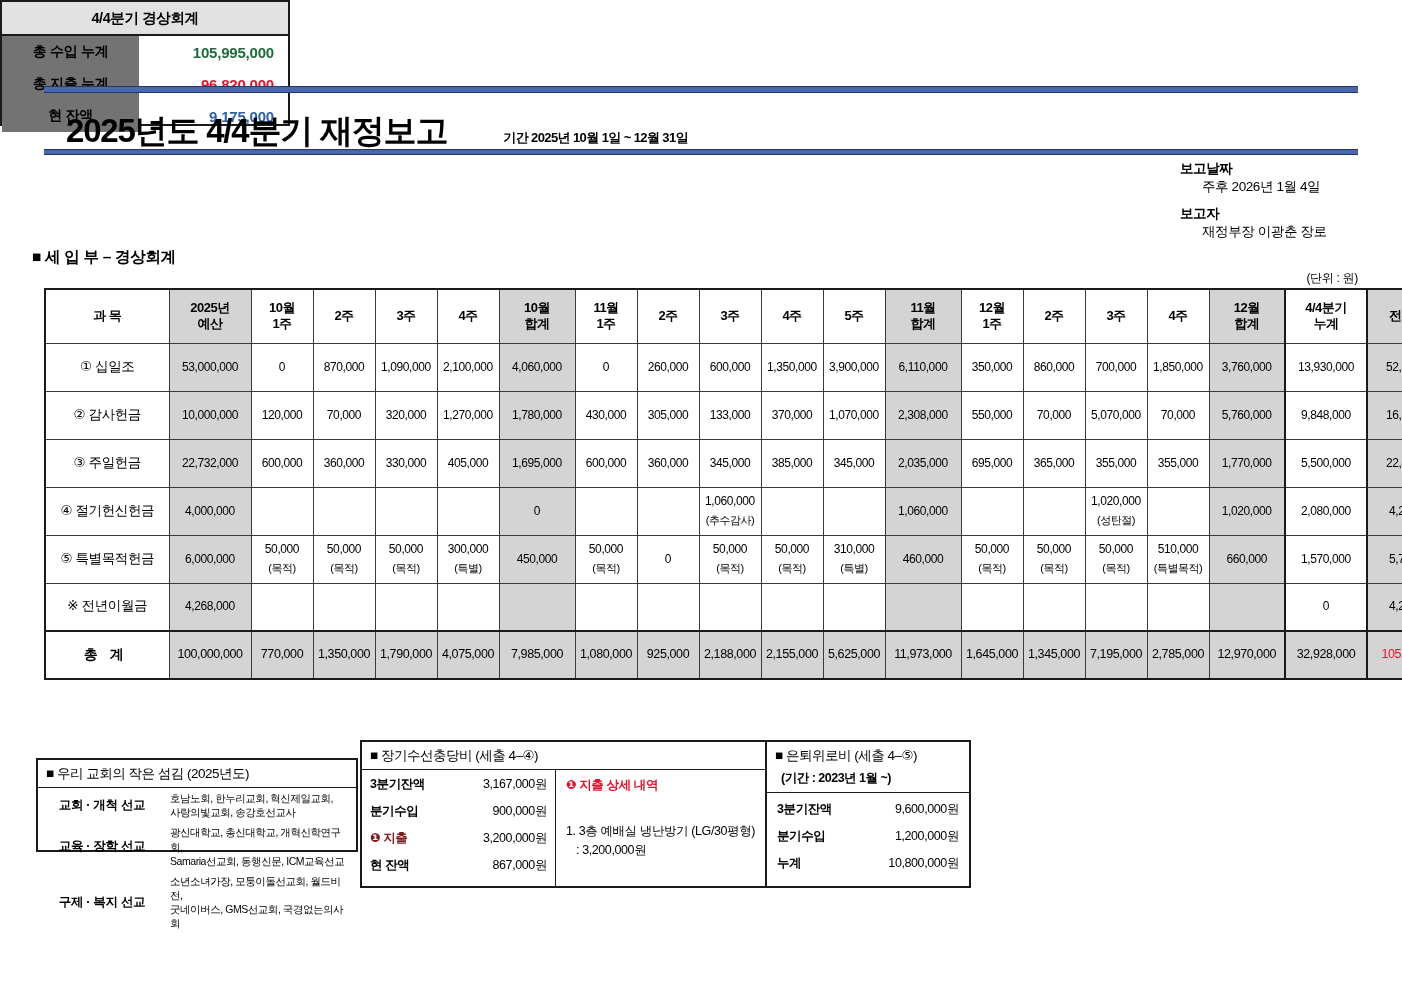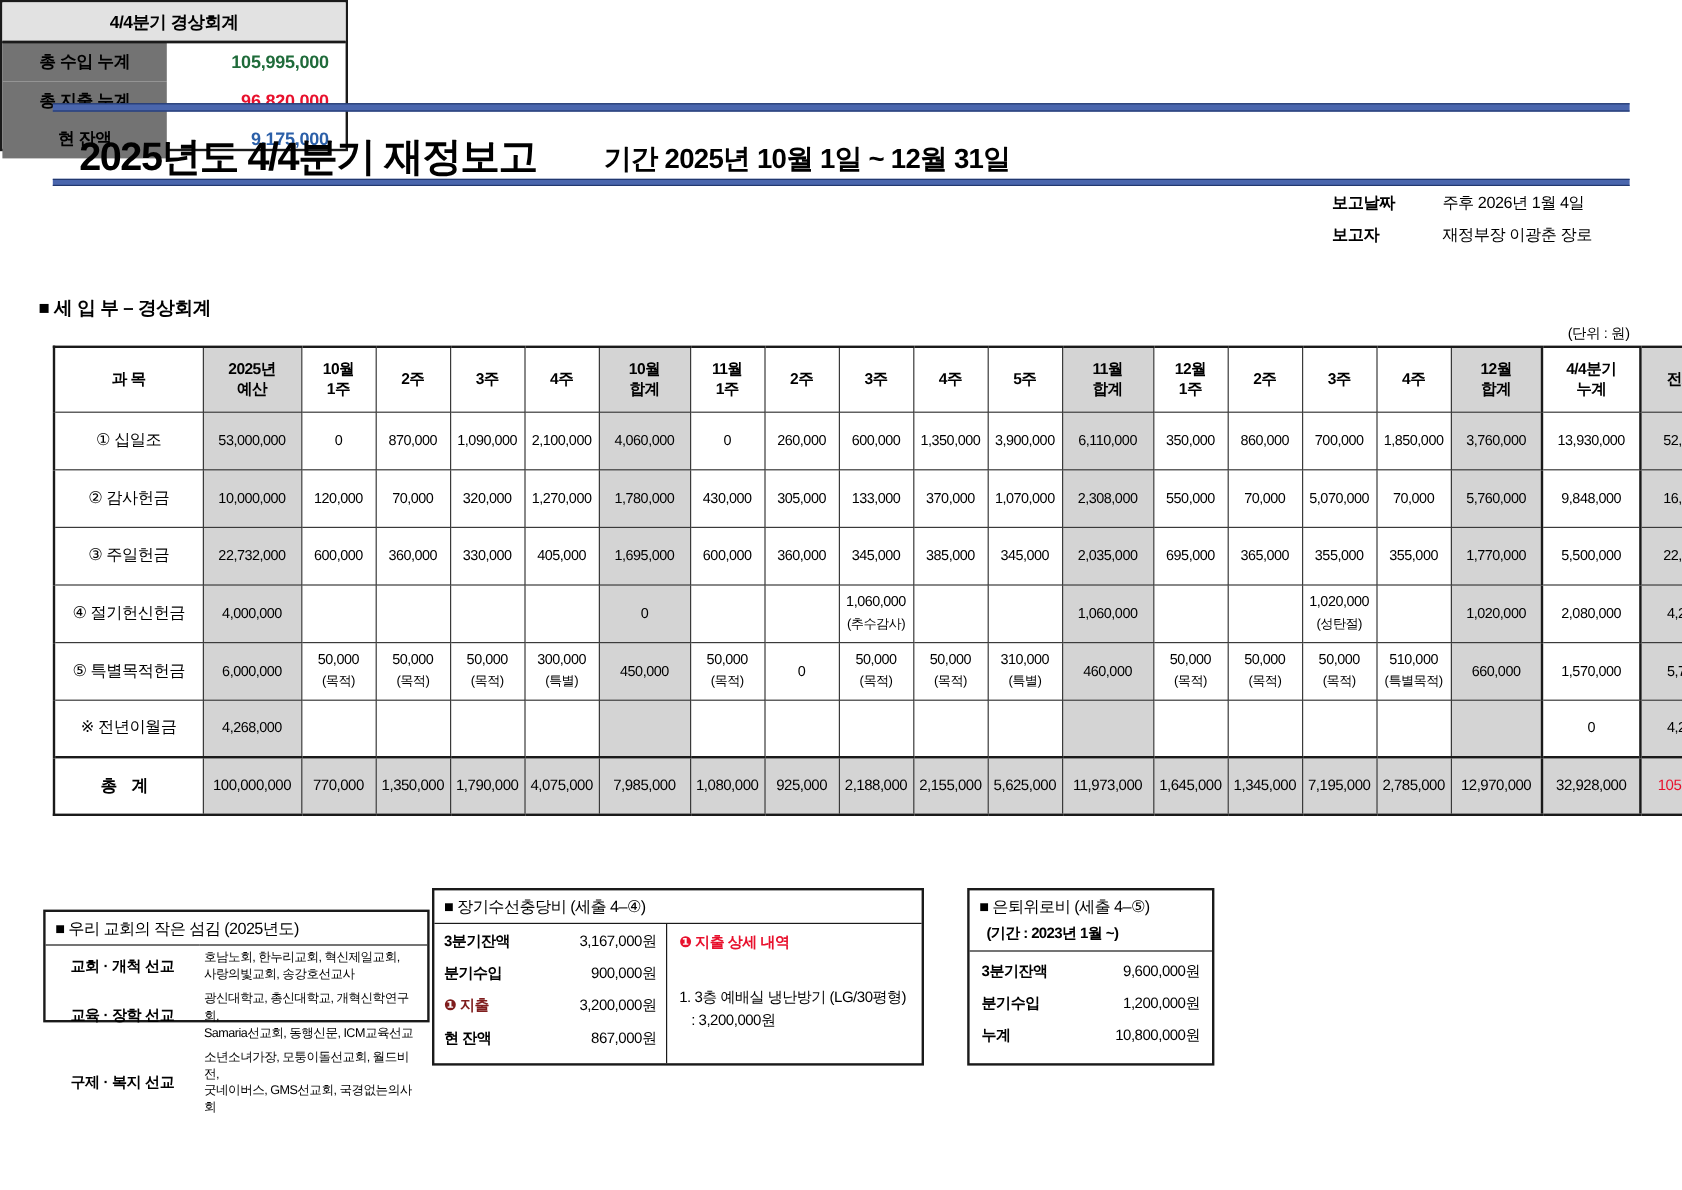--- a/index.html
+++ b/index.html
@@ -44,21 +44,21 @@
     padding: 0 0 2px 22px;
     box-sizing: border-box;
   }
   #main-title {
     font-size: 33px;
     font-weight: bold;
     letter-spacing: -1.2px;
     line-height: 1;
   }
   #period-label {
-    font-size: 23px;
+    font-size: 13px;
     font-weight: bold;
     letter-spacing: -0.6px;
     margin-left: 56px;
     margin-bottom: 3px;
     line-height: 1;
   }
 
   
   #report-meta {
     position: absolute;
@@ -66,20 +66,21 @@
     top: 160px;
     font-size: 13.5px;
     letter-spacing: -0.4px;
     text-align: left;
   }
   #report-meta .meta-row {
     display: flex;
     justify-content: flex-end;
     margin-bottom: 9px;
     white-space: nowrap;
+    flex-direction: column;
   }
   #report-meta .meta-key {
     font-weight: bold;
     width: 70px;
     text-align: justify;
     text-align-last: justify;
   }
   #report-meta .meta-val {
     margin-left: 22px;
     min-width: 140px;
@@ -245,21 +246,21 @@
   }
   .detail-line {
     font-size: 12.5px;
     letter-spacing: -0.4px;
     line-height: 1.5;
   }
   .detail-line .sub { display: block; padding-left: 10px; }
 
   
   #retire-panel {
-    left: 806px;
+    left: 765px;
     top: 740px;
     width: 206px;
     height: 148px;
   }
   #retire-panel .panel-head2 {
     font-size: 12.5px;
     letter-spacing: -0.5px;
     padding: 1px 8px 5px 14px;
     font-weight: bold;
   }

